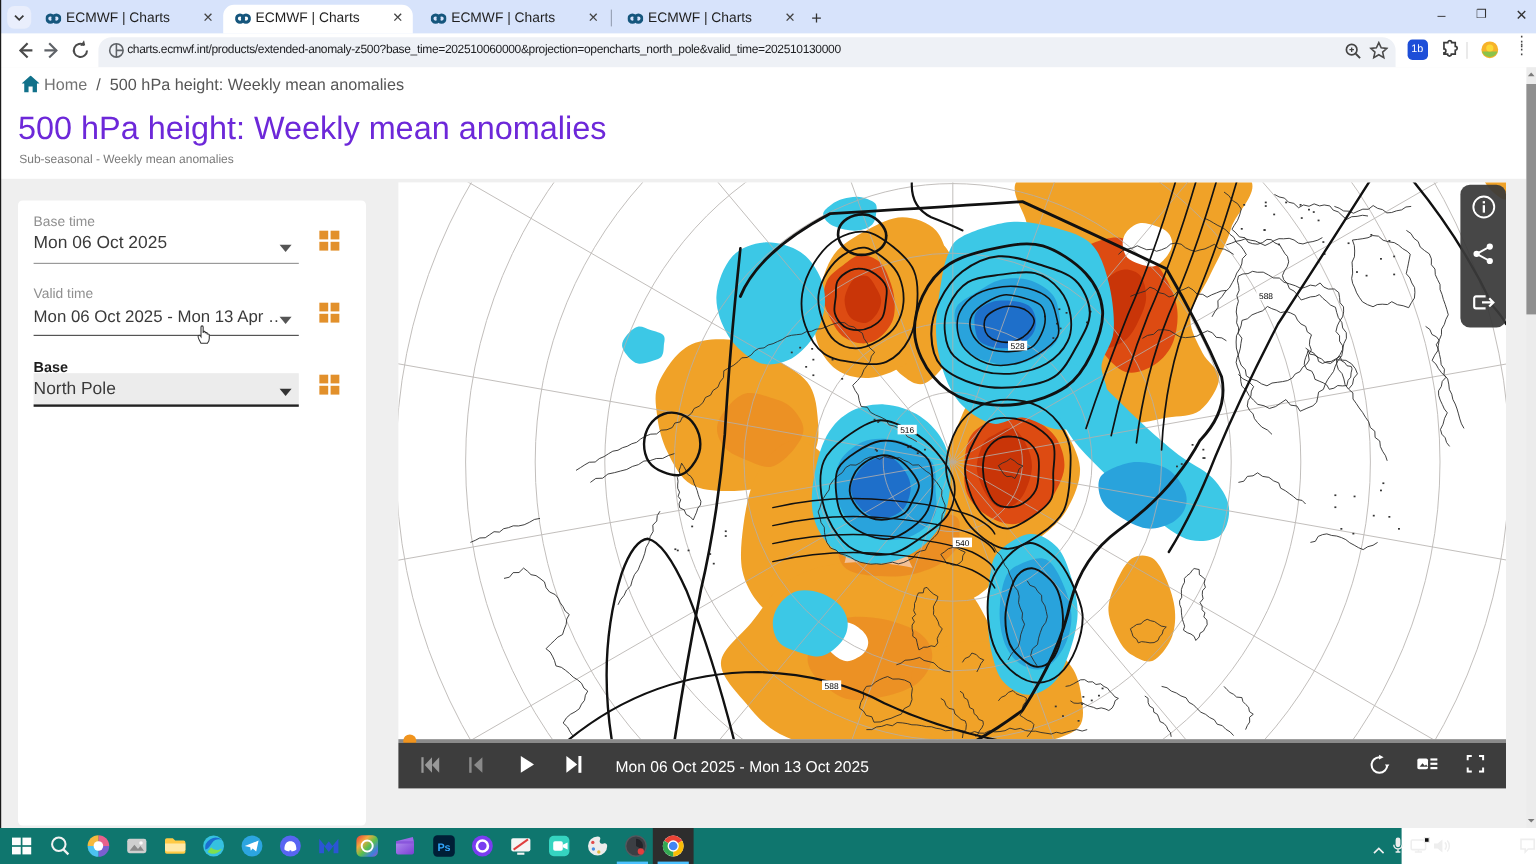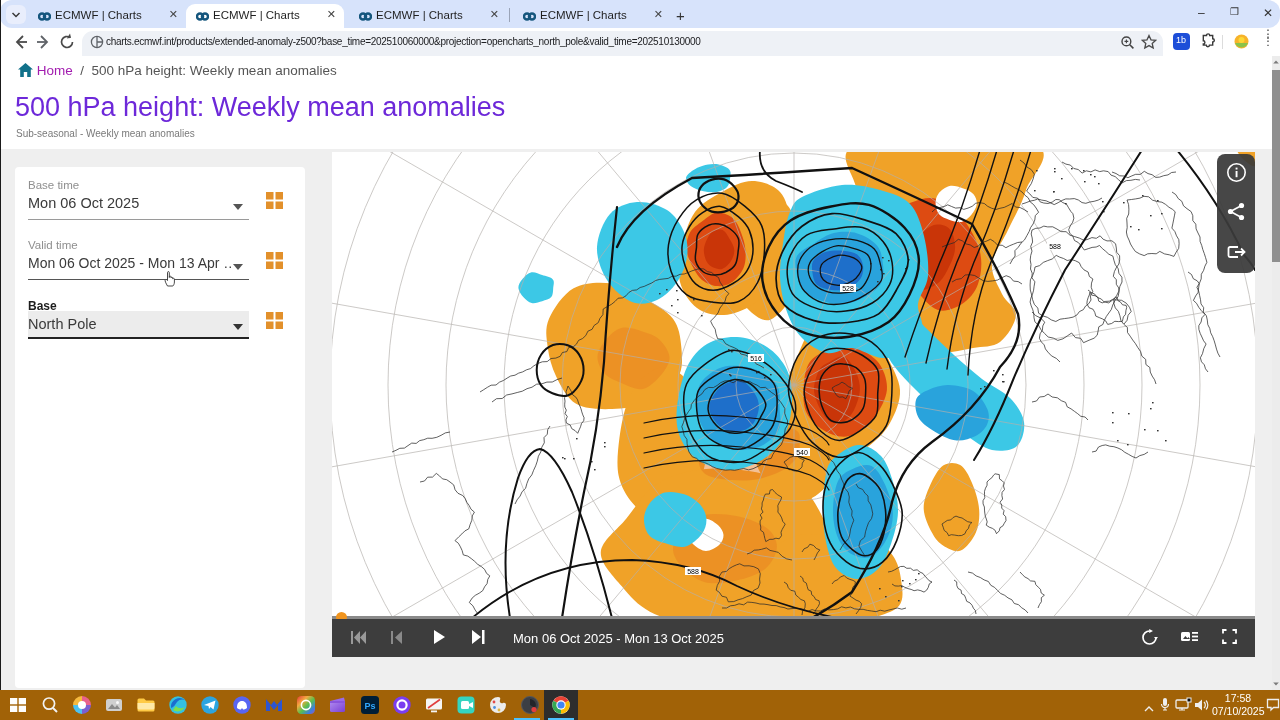--- a/index.html
+++ b/index.html
@@ -1,47 +1,47 @@
 <!DOCTYPE html>
 <html><head><meta charset="utf-8"><style>
 * { margin:0; padding:0; box-sizing:border-box; }
 body { width:1280px; height:720px; overflow:hidden; font-family:"Liberation Sans",sans-serif; background:#fff; position:relative; }
-#tabstrip { position:absolute; left:0; top:0; width:1280px; height:28px; background:#d7e3fb;border-radius:12px; }
+#tabstrip { position:absolute; left:0; top:0; width:1280px; height:28px; background:#d7e3fb; }
 .tab { position:absolute; top:4px; height:24px; }
 .tab .fav { position:absolute; left:10px; top:5px; }
 .tab .ttl { position:absolute; left:27px; top:5px; font-size:11.5px; color:#1f1f1f; white-space:nowrap; }
 .tab .tx { position:absolute; right:8px; top:4px; font-size:11px; color:#444; }
 .tab.active { background:#fff; border-radius:9px 9px 0 0; height:24px; }
 #chevbtn { position:absolute; left:6px; top:5px; width:20px; height:19px; background:#e9eefc; border-radius:6px; color:#333; font-size:9px; text-align:center; line-height:19px; }
 .winctl { position:absolute; top:6px; color:#333; font-size:12px; }
 #toolbar { position:absolute; left:0; top:28px; width:1280px; height:28px; background:#fff; }
 #omnibox { position:absolute; left:82px; top:3px; width:1081px; height:37px; background:#eef1f6; border-radius:11px;text-align:center; }
 #urltxt { position:absolute; left:24px; top:5px; font-size:10px; letter-spacing:-0.28px; color:#202124; white-space:nowrap; }
 .navic { position:absolute; top:3px; }
 #page { position:absolute; left:0; top:56px; width:1280px; height:634px; background:#efefef; }
 #pagehead { position:absolute; left:0; top:0; width:1280px; height:93px; background:#fff; }
 #crumb { position:absolute; left:18px; top:7px; font-size:13.5px; color:#555; }
-#crumb .home { color:#a21caf; }
+#crumb .home { color:#737373; }
 #h1 { position:absolute; left:15px; top:36px; font-size:27px; color:#6d28d9; }
 #sub { position:absolute; left:16px; top:72px; font-size:10px; color:#7a7a7a; }
 #card { position:absolute; left:15px; top:111px; width:290px; height:521px; background:#fff; border-radius:4px; }
 .lab { position:absolute; left:13px; font-size:11.5px; color:#8f8f8f; }
 .val { position:absolute; left:13px; font-size:14.5px; color:#3a3a3a; white-space:nowrap; max-width:205px; overflow:hidden; }
 .ul { position:absolute; left:13px; width:221px; height:1px; background:#9a9a9a; }
 .caret { position:absolute; left:218px; width:0; height:0; border-left:5px solid transparent; border-right:5px solid transparent; border-top:6px solid #555; }
 .gicon { position:absolute; left:251px; }
 #mapwrap { position:absolute; left:332px; top:96px; width:923px; height:505px; }
 #progress { position:absolute; left:0; top:464px; width:923px; height:3px; background:#8a8a8a; }
 #pdot { position:absolute; left:4px; top:-4px; width:11px; height:11px; border-radius:50%; background:#f0941e; }
 #cbar { position:absolute; left:0; top:467px; width:923px; height:38px; background:#3d3d3d; }
 #cbar .dtxt { position:absolute; left:181px; top:12px; font-size:13px; color:#fff; }
 #fab { position:absolute; left:885px; top:2px; width:38px; height:119px; background:#3a3a3aee; border-radius:8px; }
 #scroll { position:absolute; left:1272px; top:56px; width:8px; height:634px; background:#ececec; }
 #thumb { position:absolute; left:0; top:14px; width:8px; height:192px; background:#8f8f8f; }
-#taskbar { position:absolute; left:0; top:690px; width:1280px; height:30px; background:#a16207;text-decoration:underline; }
+#taskbar { position:absolute; left:0; top:690px; width:1168px; height:30px; background:#0f766e;text-decoration:underline; }
 .tic { position:absolute; top:5px; width:20px; height:20px; }
 #clock { position:absolute; left:1212px; top:2px; width:52px; color:#fff; font-size:10.5px; text-align:center; line-height:13px; }
 #lbord { position:absolute; left:0; top:0; width:1px; height:690px; background:#1a1a1a; }
 </style></head><body>
 
 <div id="tabstrip">
   <div id="chevbtn"><svg width="10" height="10" viewBox="0 0 10 10" style="margin-top:5px">
         <path d="M1.5 3 L5 6.5 L8.5 3" stroke="#3a3a3a" stroke-width="1.5" fill="none"></path>
       </svg></div>
   <div class="tab" style="left:28px;width:158px">

